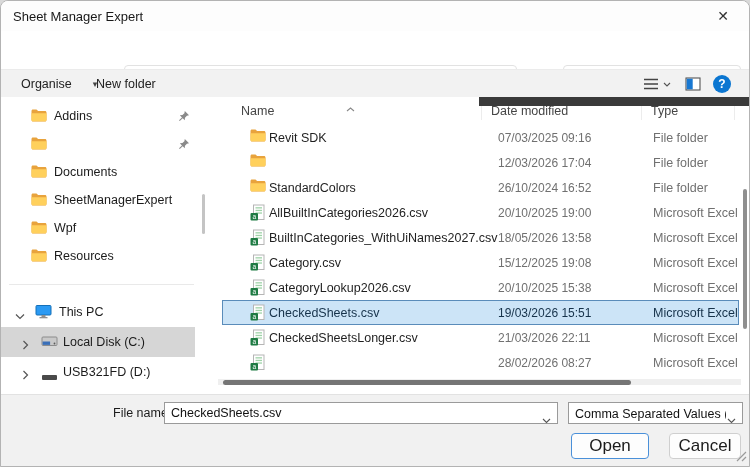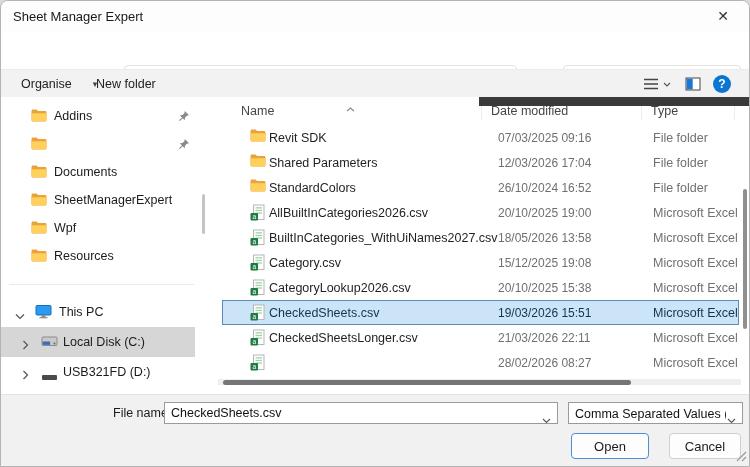--- a/index.html
+++ b/index.html
@@ -91,21 +91,21 @@
   .fn-input { position:absolute; left:163px; top:7px; width:394px; height:22px;
               background:#fff; border:1px solid #9a9a9a; }
   .fn-input input { width:100%; height:100%; border:none; outline:none; padding:0 20px 0 6px;
                     font-size:12.5px; font-family:"Liberation Sans",sans-serif; color:#111; }
   .combo-chev { position:absolute; right:6px; top:7px; }
   .ft-combo { position:absolute; left:567px; top:7px; width:175px; height:22px;
               background:#fff; border:1px solid #9a9a9a; cursor:pointer; }
   .ft-combo .ft-text { position:absolute; left:6px; right:16px; top:4px; font-size:12.5px;
                        color:#111; white-space:nowrap; overflow:hidden; }
   .btn { position:absolute; top:38px; height:26px; background:#fdfdfd; border-radius:4px;
-         font-size:13px; color:#1b1b1b; display:flex; align-items:center; justify-content:center;
+         font-size:17px; color:#1b1b1b; display:flex; align-items:center; justify-content:center;
          cursor:pointer; }
   .btn-open { left:570px; width:78px; border:1px solid #4a90d9; }
   .btn-cancel { left:668px; width:72px; border:1px solid #cfcfcf; }
   .grip { position:absolute; right:2px; bottom:2px; }
 </style>
 </head>
 <body>
 
 <div id="win">
 
@@ -361,21 +361,20 @@
         </div>
 
         <div class="file-row icon-folder">
           <span class="f-icon ic-folder">
             <svg width="16" height="13" viewBox="0 0 16 13">
               <path d="M.5 2c0-.8.6-1.5 1.4-1.5h3.6l1.6 1.6h7c.8 0 1.4.7 1.4 1.5v7.4c0 .8-.6 1.5-1.4 1.5H1.9c-.8 0-1.4-.7-1.4-1.5z" fill="#e8a33d"></path>
               <path d="M.5 4.2h15v6.6c0 .8-.6 1.5-1.4 1.5H1.9c-.8 0-1.4-.7-1.4-1.5z" fill="#ffd05c"></path>
             </svg>
           </span>
 
-          <span class="f-name">Shared Parameters</span>
           <span class="f-date">12/03/2026 17:04</span>
           <span class="f-type">File folder</span>
         </div>
 
         <div class="file-row icon-folder">
           <span class="f-icon ic-folder">
             <svg width="16" height="13" viewBox="0 0 16 13">
               <path d="M.5 2c0-.8.6-1.5 1.4-1.5h3.6l1.6 1.6h7c.8 0 1.4.7 1.4 1.5v7.4c0 .8-.6 1.5-1.4 1.5H1.9c-.8 0-1.4-.7-1.4-1.5z" fill="#e8a33d"></path>
               <path d="M.5 4.2h15v6.6c0 .8-.6 1.5-1.4 1.5H1.9c-.8 0-1.4-.7-1.4-1.5z" fill="#ffd05c"></path>
             </svg>

